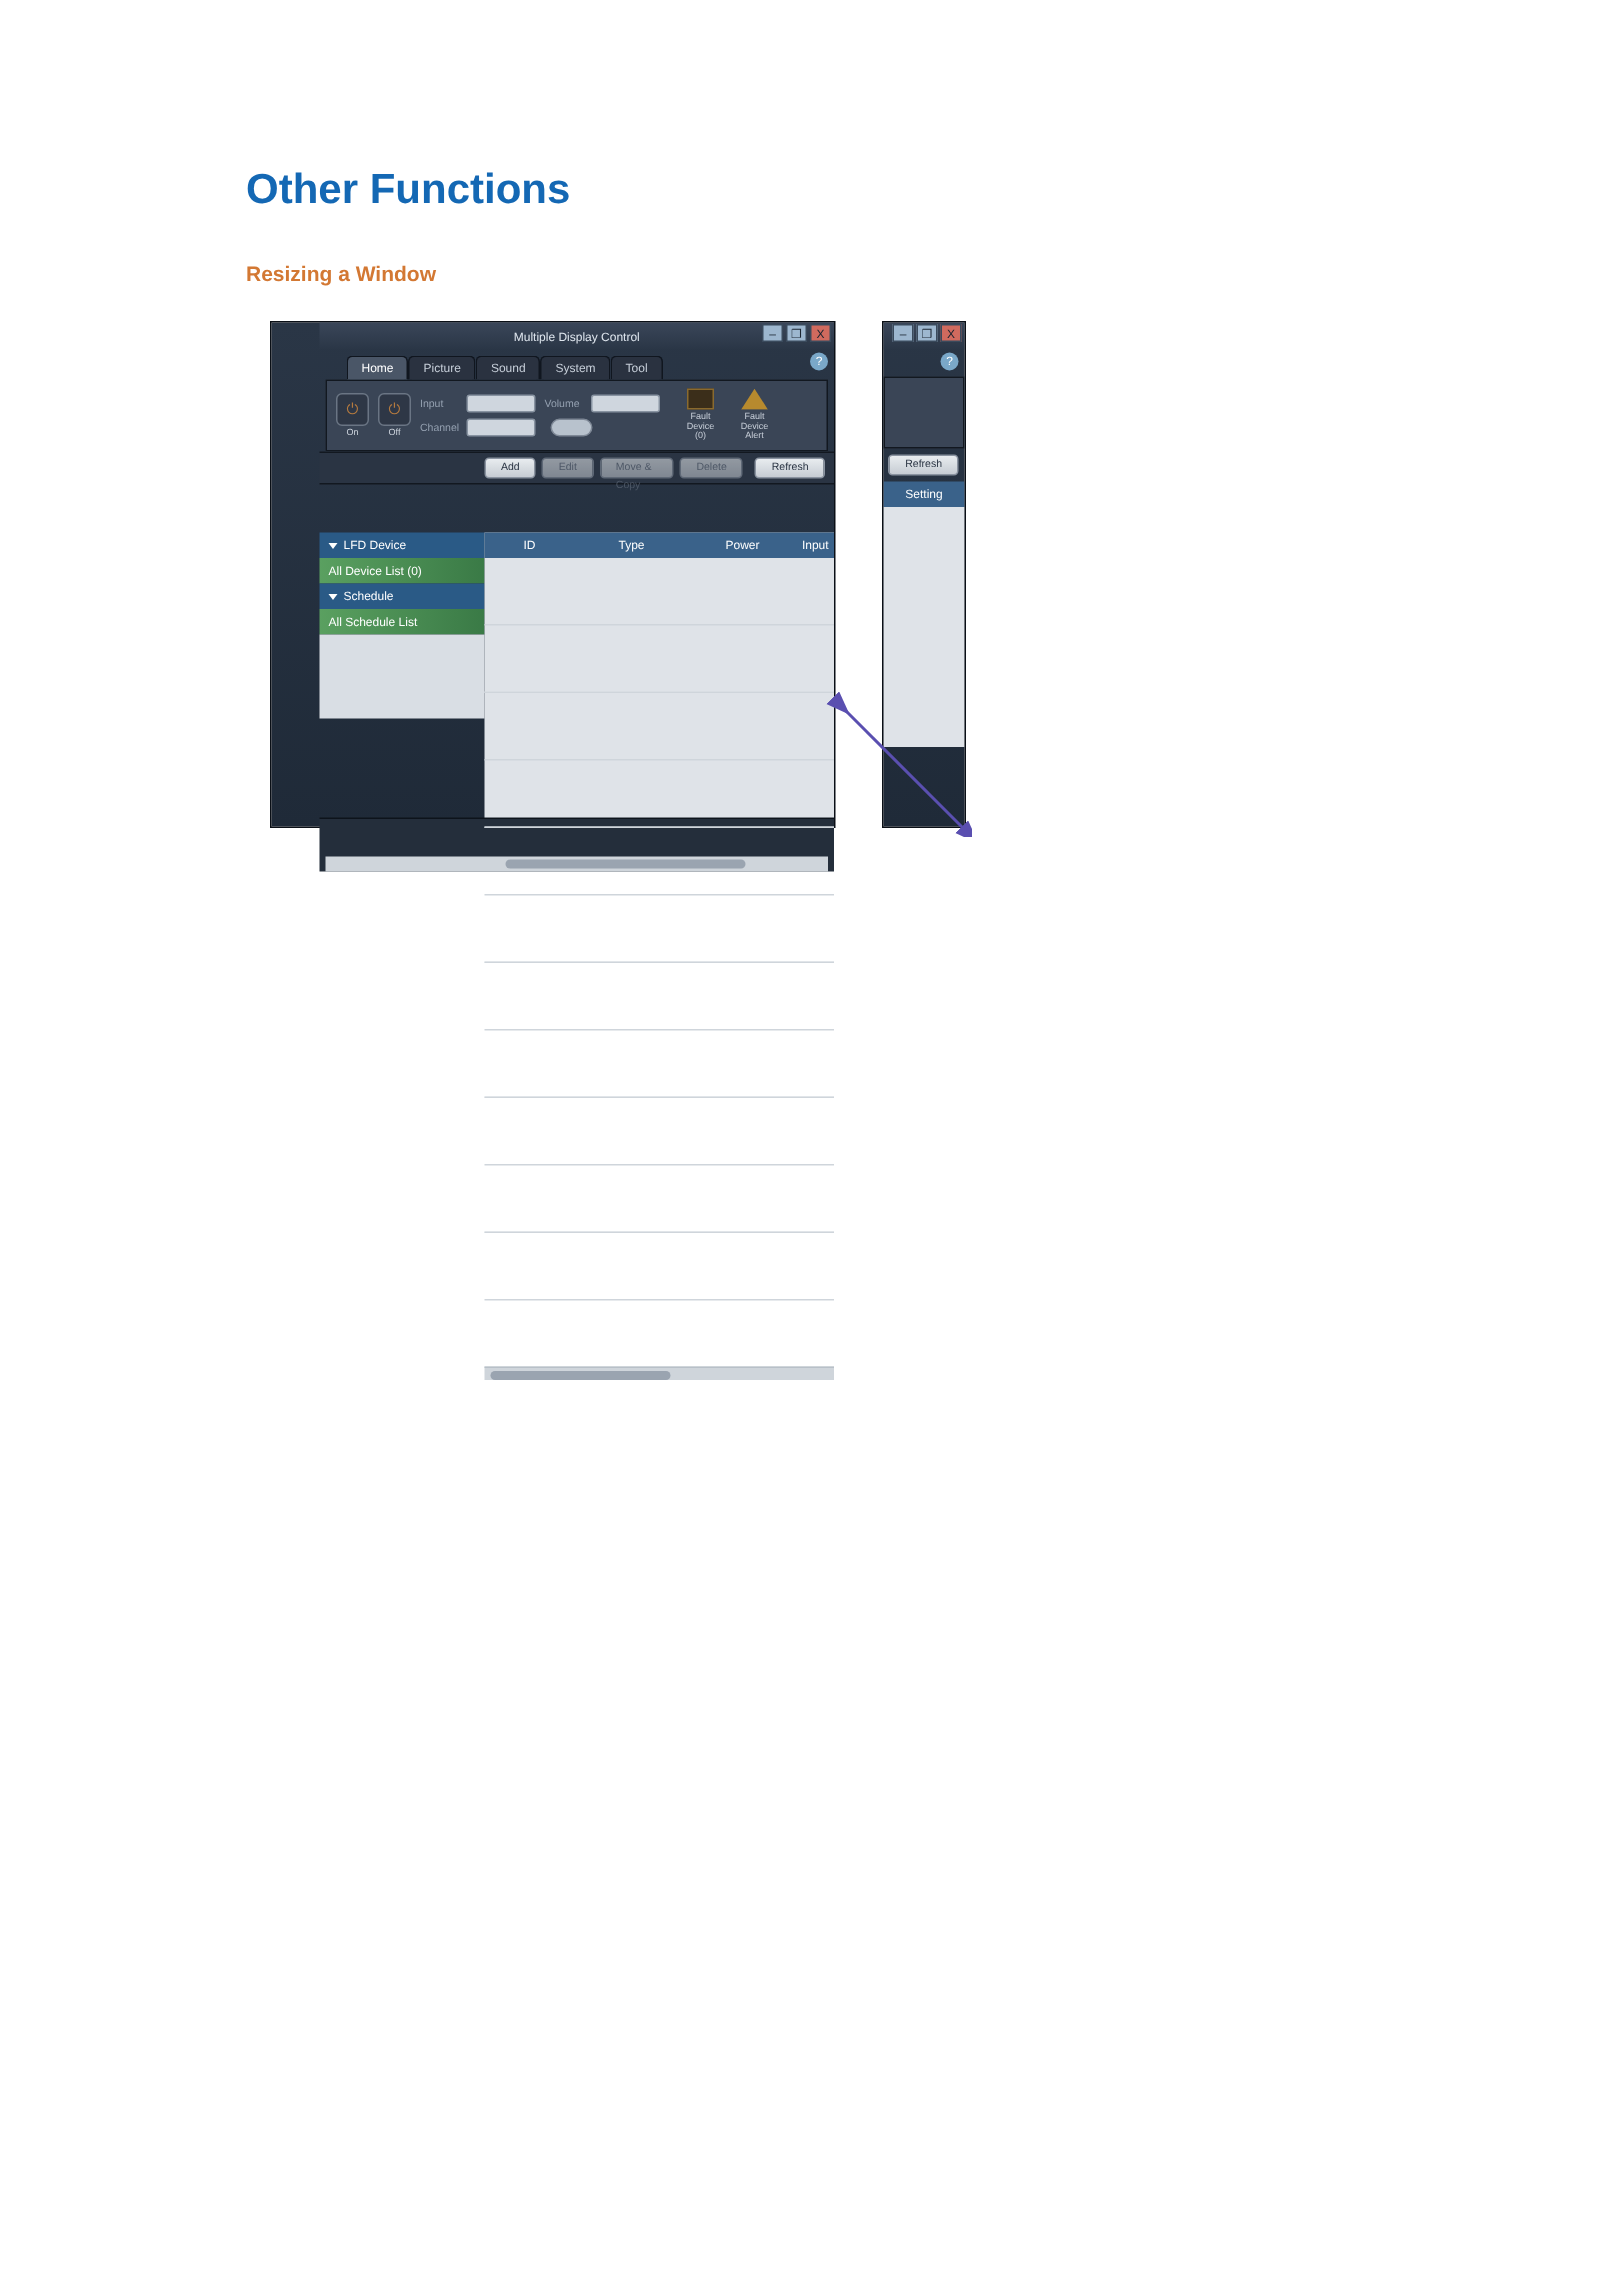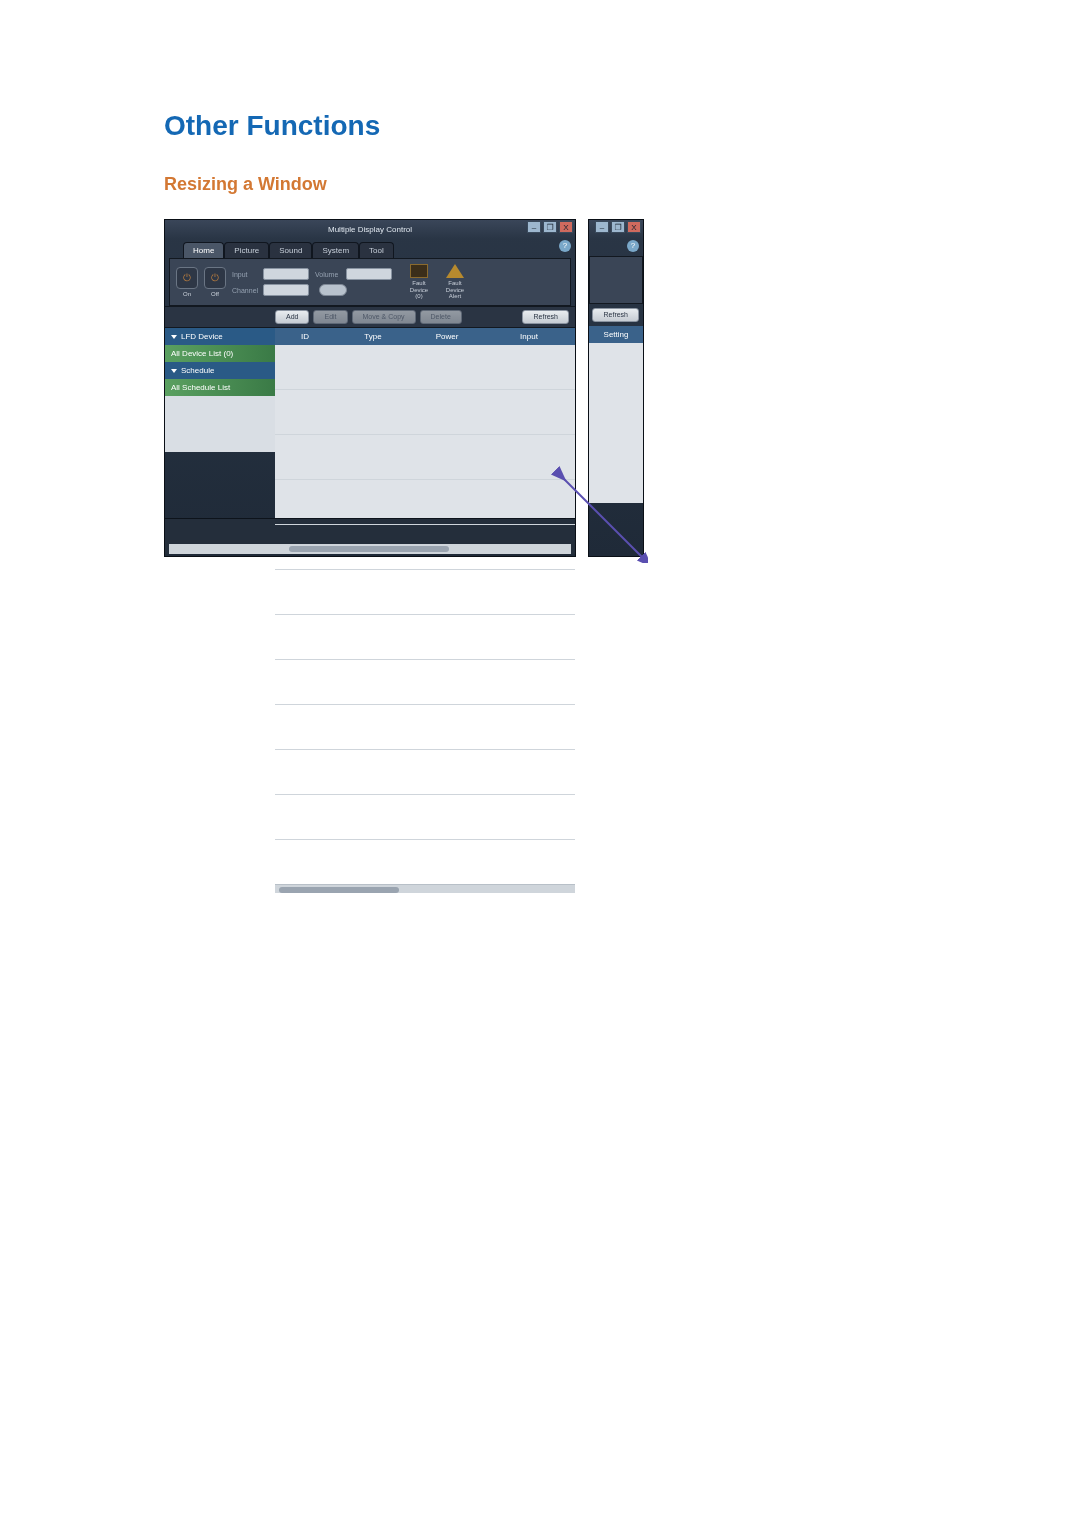--- a/index.html
+++ b/index.html
@@ -2,28 +2,28 @@
 <html><head>
 <meta charset="utf-8">
 <style>
   * { box-sizing: border-box; margin: 0; padding: 0; }
   html, body { background: #fff; font-family: Arial, Helvetica, sans-serif; }
   body { width: 1080px; height: 1527px; }
 
   .page { padding: 110px 80px 0 164px; }
 
   .h1 { color: #1468b4; font-size: 28px; font-weight: bold; margin-bottom: 32px; }
-  .h2 { color: #d37833; font-size: 18px; font-weight: bold; margin-bottom: 24px; }
+  .h2 { color: #d37833; font-size: 14px; font-weight: bold; margin-bottom: 24px; }
   .body-text { color: #333; font-size: 16px; line-height: 1.55; margin-bottom: 24px; max-width: 780px; }
 
   .shot-wrap { position: relative; width: 480px; height: 338px; margin-top: 8px; }
 
-  .app-win { position: absolute; top: 0; left: 0; width: 412px; height: 338px;
+  .app-win { position: absolute; top: 0; left: 16px; width: 377px; height: 338px;
     background: linear-gradient(#2a3646,#1f2a38);
-    border: 1px solid #0a0f16; font-size: 8px; color: #cfd6df; }
+    border: 1px solid #0a0f16; font-size: 8px; color: #cfd6df; padding-left: 32px; }
   .app-win2 { position: absolute; top: 0; left: 424px; width: 56px; height: 338px;
     background: linear-gradient(#2a3646,#1f2a38);
     border: 1px solid #0a0f16; font-size: 8px; color: #cfd6df; overflow: hidden; }
 
   .titlebar { height: 18px; display:flex; align-items:center; justify-content:center;
     background: linear-gradient(#3a4659,#2a3646); position:relative; }
   .titlebar .title { font-size: 8px; color:#dfe6ee; }
   .win-ctrls { position:absolute; right:2px; top:1px; display:flex; gap:2px; }
   .wc { width:14px; height:12px; font-size:8px; line-height:12px; text-align:center;
     background:#9db7cf; color:#1a2430; border:1px solid #3a4a5c; }
@@ -53,21 +53,21 @@
     border-radius:6px; margin-left:4px; }
 
   .toolbar { display:flex; align-items:center; gap:4px; padding:3px 6px 3px 110px;
     background:#2a3443; border-top:1px solid #121820; border-bottom:1px solid #121820; }
   .btn { height:14px; padding:0 10px; font-size:7px; line-height:12px;
     background:linear-gradient(#e8ecef,#c6ccd3); border:1px solid #8a93a0; border-radius:3px;
     color:#2a3443; }
   .btn.dis { opacity:.55; color:#6b7584; }
   .toolbar .sp { flex:1; }
 
-  .body { display:flex; height:190px; }
+  .body { display:flex; height:190px;margin-top:32px; }
   .side { width:110px; display:flex; flex-direction:column; }
   .side .hdr { background:#2a5a86; color:#fff; font-size:8px; padding:4px 6px;
     display:flex; align-items:center; gap:4px; }
   .side .hdr .tri { display:inline-block; width:0;height:0;border-top:4px solid #fff;
     border-left:3px solid transparent;border-right:3px solid transparent; }
   .side .sub { background: linear-gradient(90deg,#5aa060,#3a7a46); color:#fff;
     font-size:8px; padding:4px 6px; }
   .side .panel { flex:1; background:#d9dee4; padding:6px 6px; font-size:8px; color:#2a3443;
     display:flex; justify-content:space-between; align-items:flex-start; }
   .side .panel .editb { height:12px; padding:0 6px; font-size:7px;

